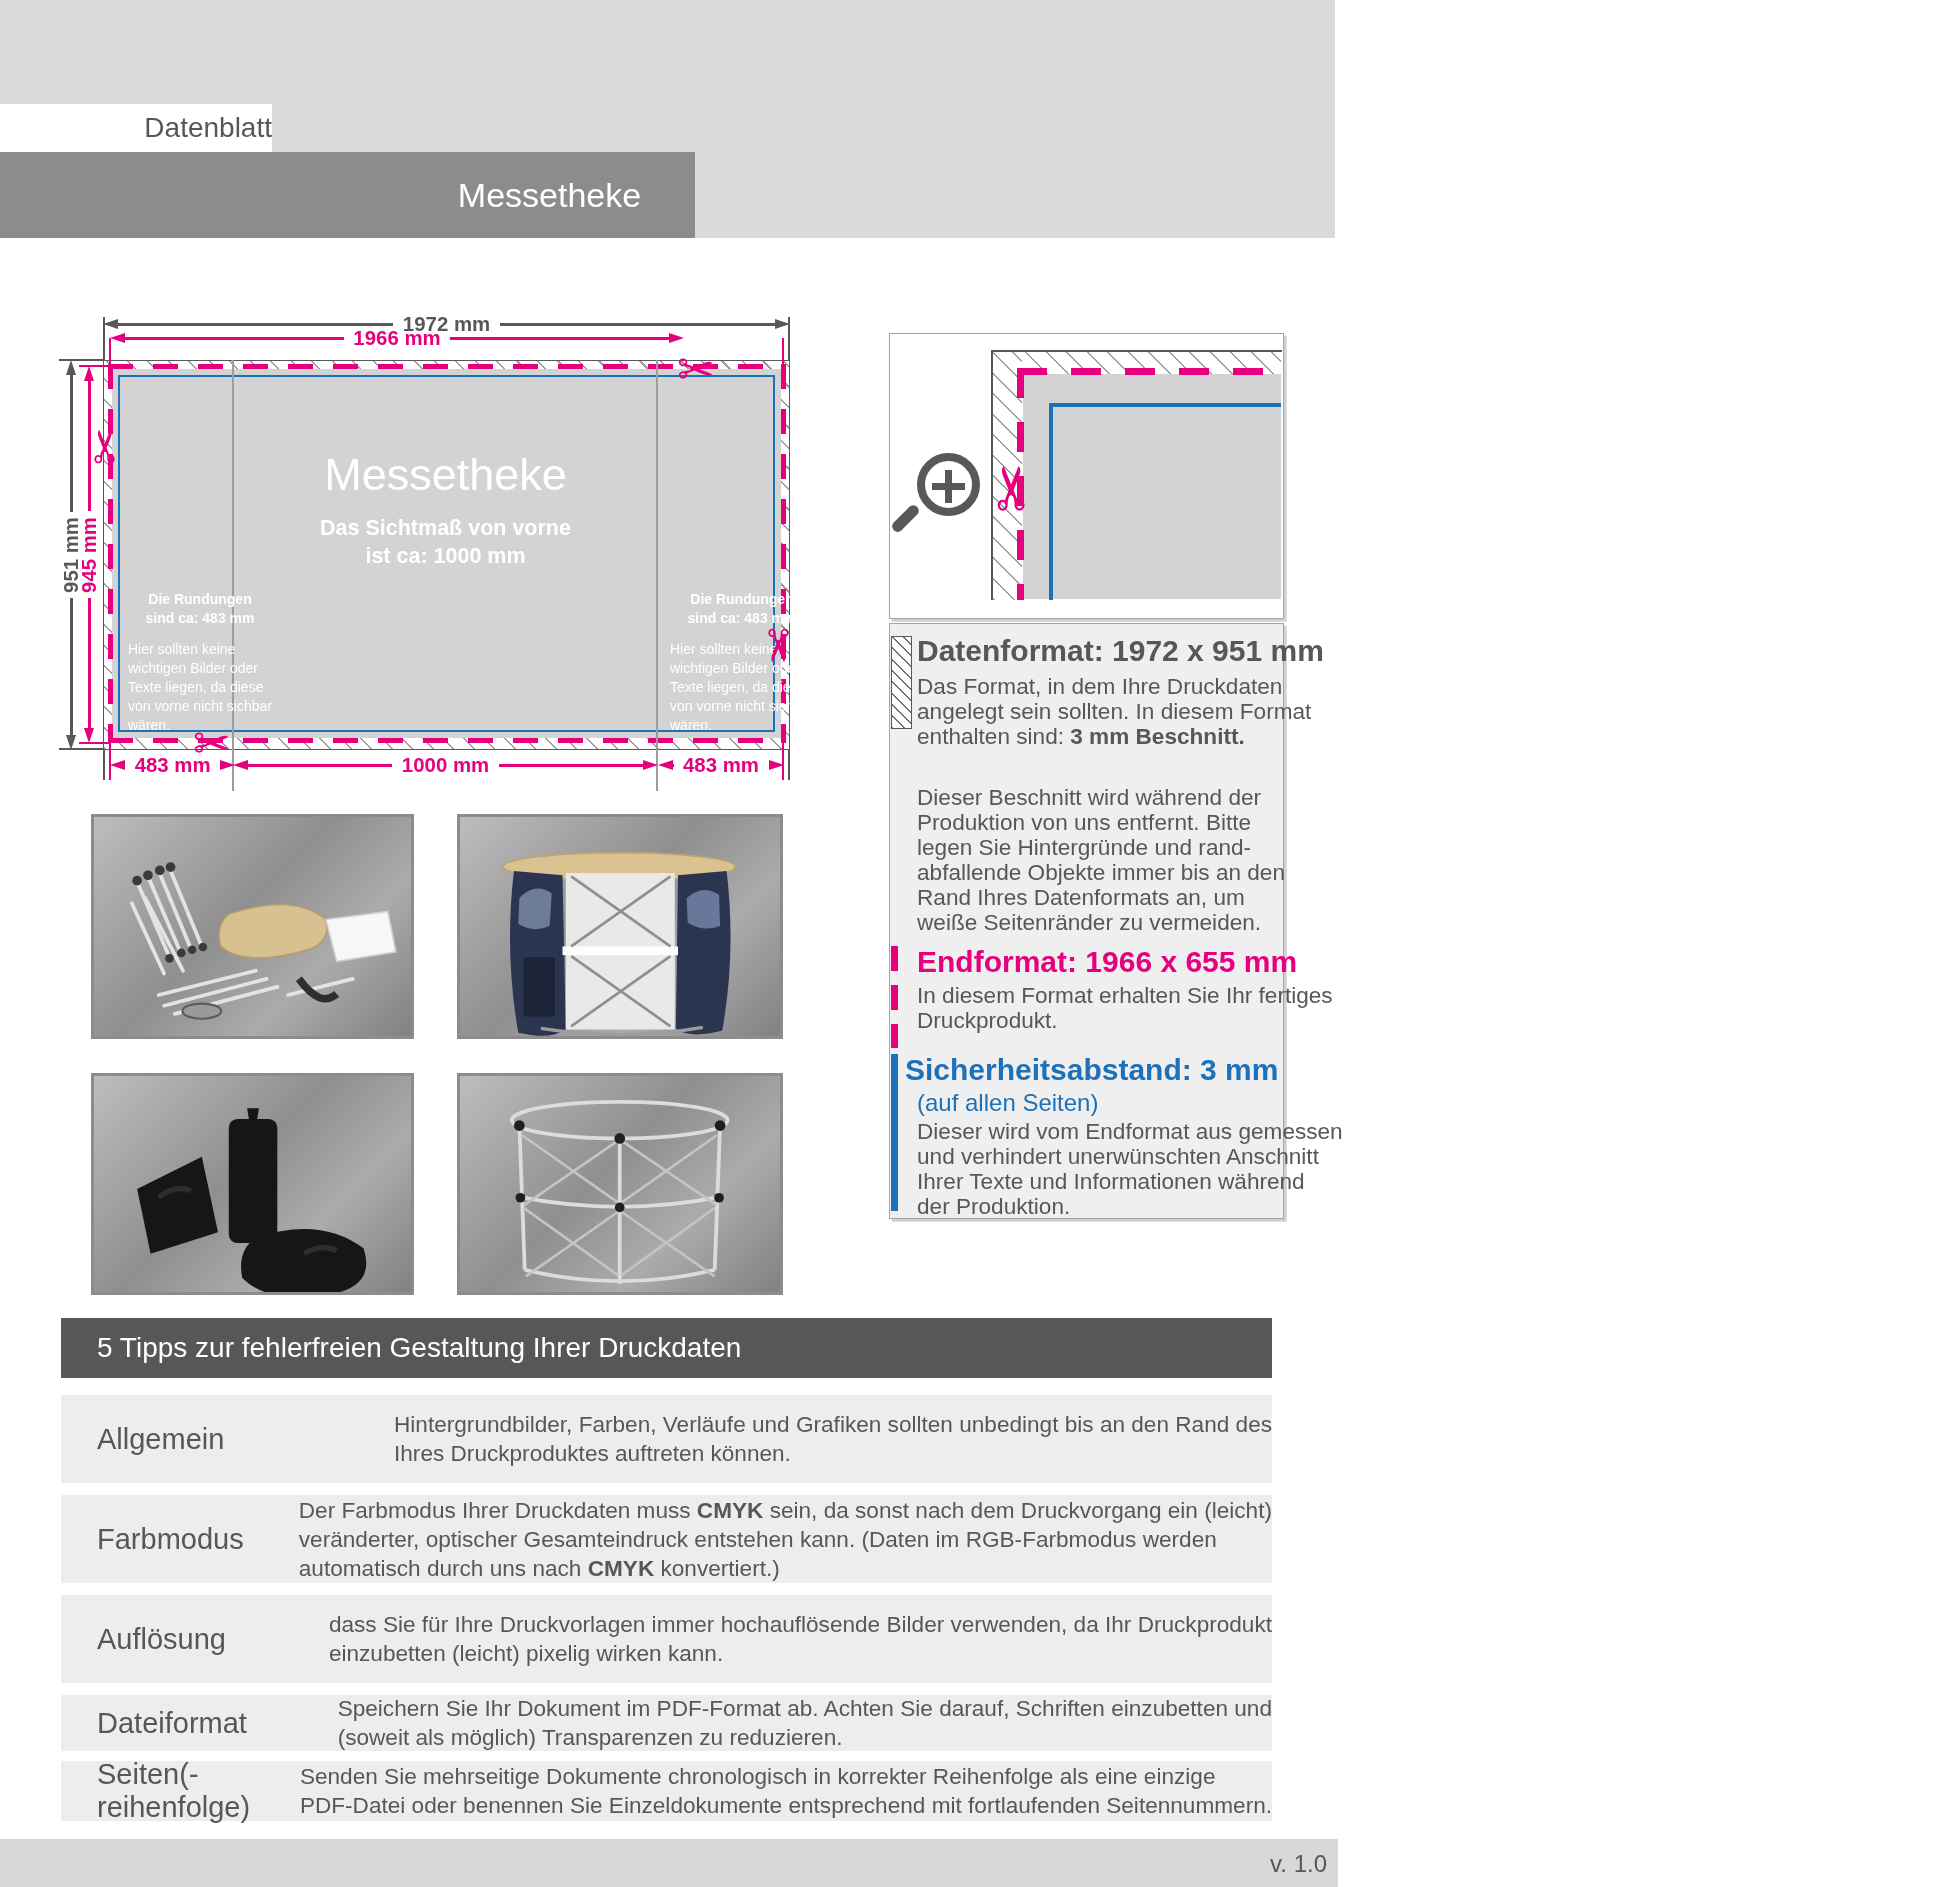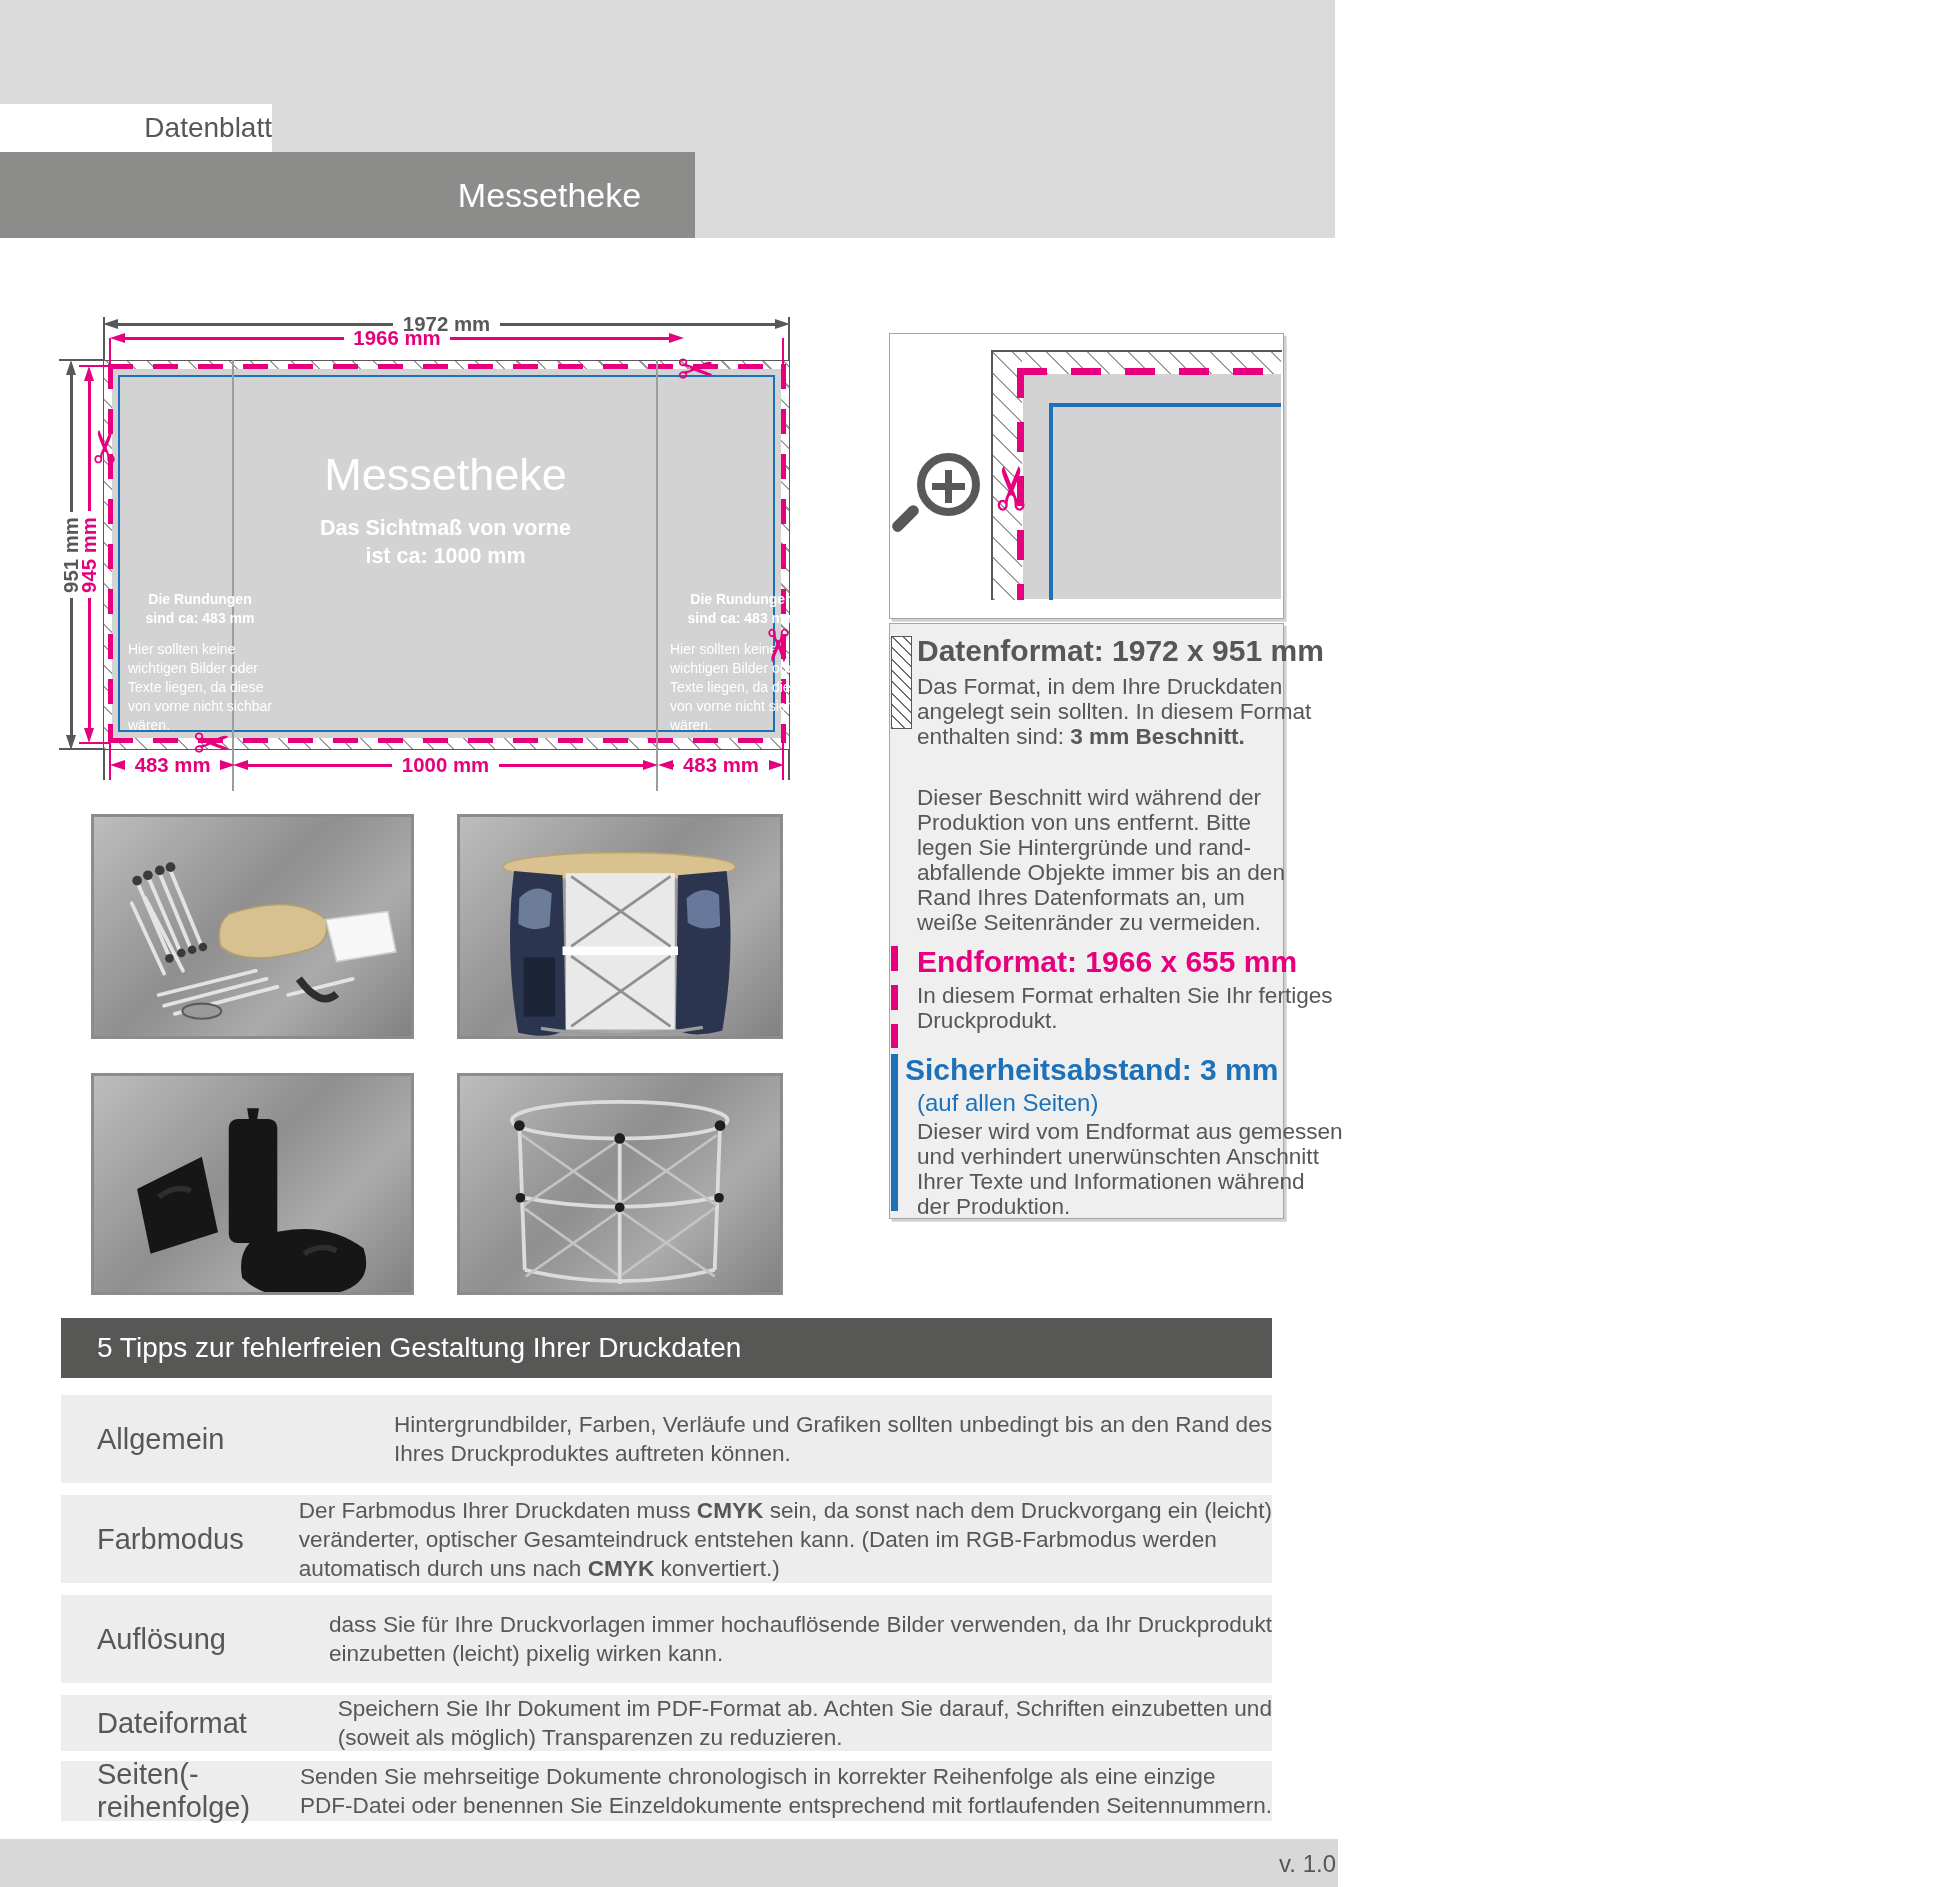--- a/index.html
+++ b/index.html
@@ -64,21 +64,21 @@
   .b{font-weight:bold;}
 
   
   .tips-bar{left:61px;top:1318px;width:1211px;height:60px;background:var(--ink);}
   .tips-bar span{display:block;padding-left:36px;font-size:28px;line-height:60px;color:#fff;}
   .tiprow{position:absolute;left:61px;width:1211px;background:var(--rowbg);display:flex;align-items:center;}
   .tiprow .rlabel{width:342px;padding-left:36px;box-sizing:border-box;font-size:29px;color:var(--ink);}
   .tiprow .rbody{font-size:22.6px;line-height:29px;color:var(--ink);white-space:nowrap;}
 
   .footer-bar{left:0;top:1839px;width:1338px;height:49px;background:var(--footer);}
-  .footer-bar span{display:block;text-align:right;padding-right:2px;font-size:24px;line-height:49px;color:var(--ink);}
+  .footer-bar span{display:block;text-align:right;padding-right:11px;font-size:24px;line-height:49px;color:var(--ink);}
 </style>
 </head>
 <body>
 
 <div id="canvas">
 
   <div class="abs top-band"></div>
   <div class="abs datenblatt-box">
     <span>Datenblatt</span>
   </div>

